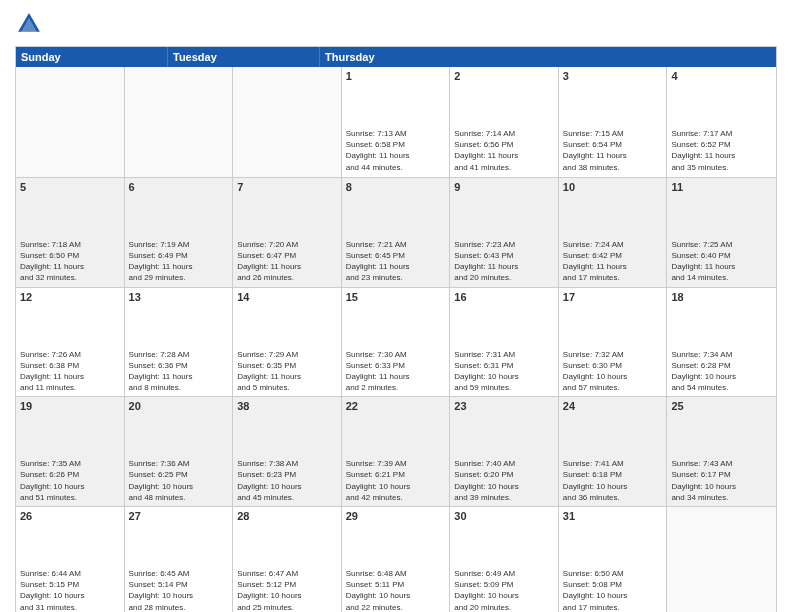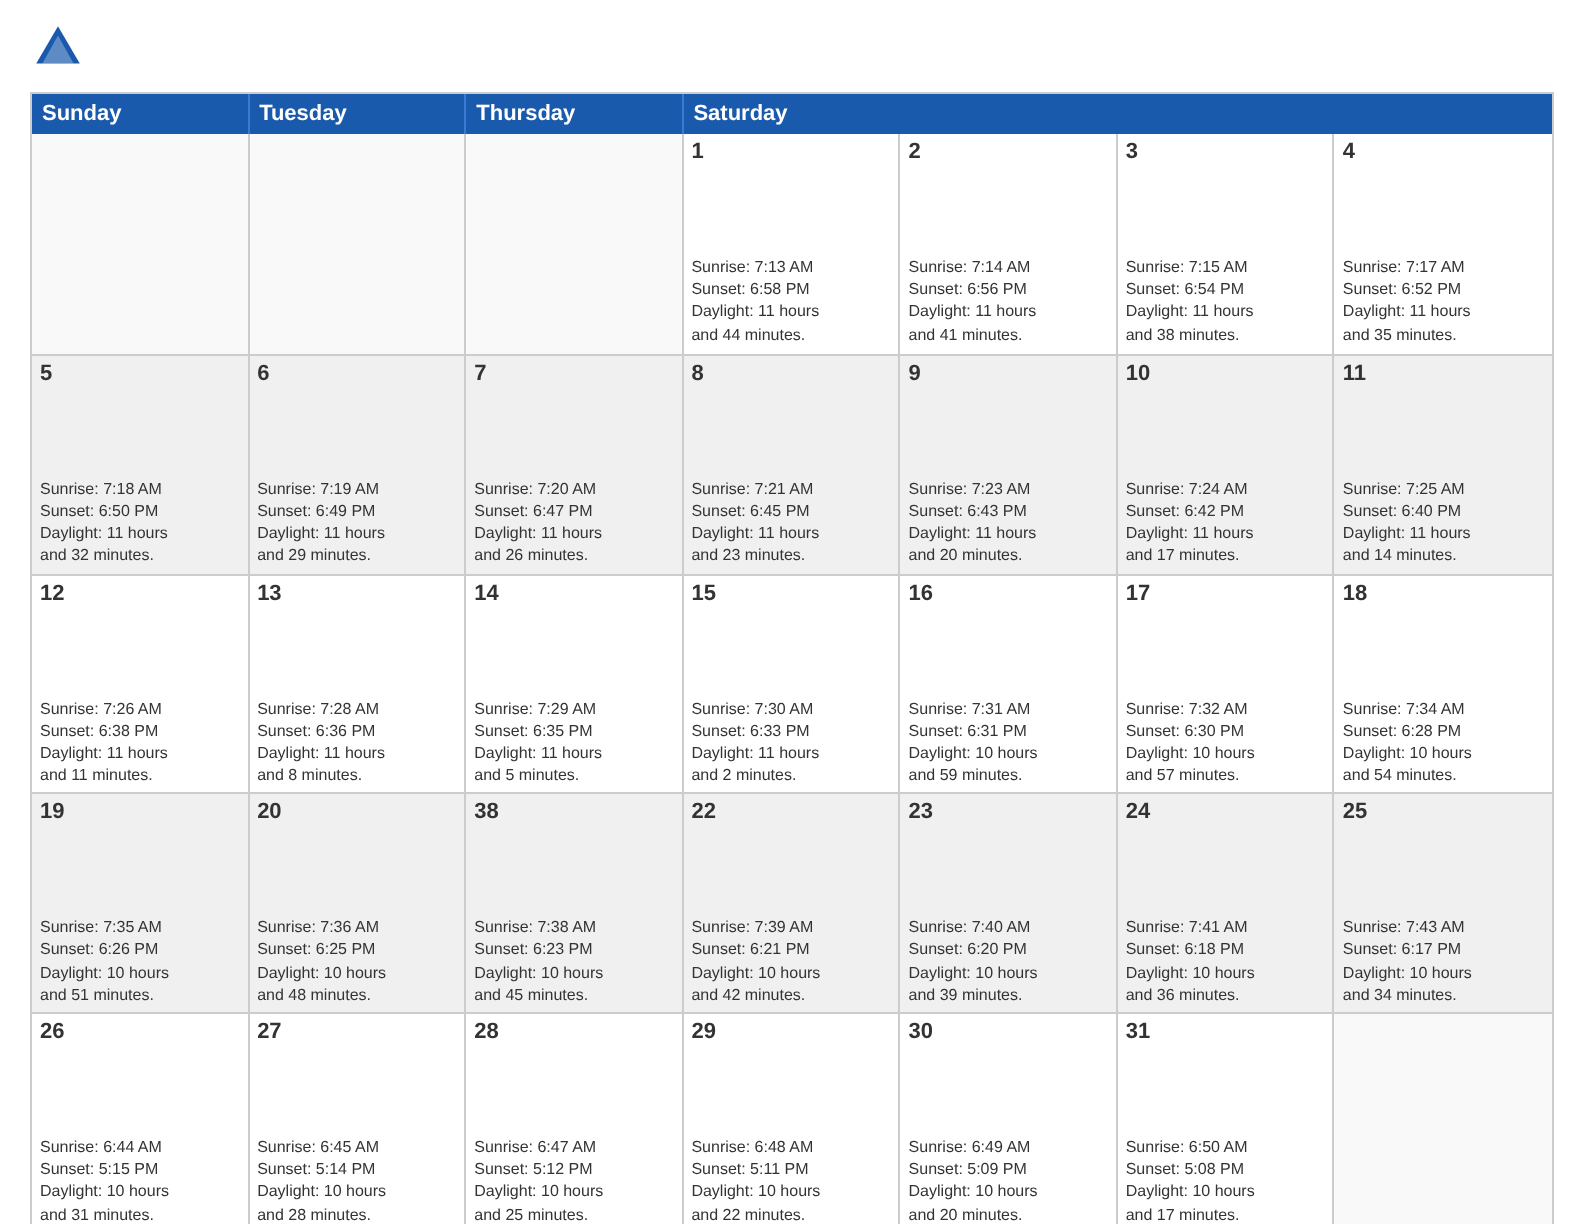--- a/index.html
+++ b/index.html
@@ -61,21 +61,21 @@
       color: #555;
     }
     .calendar {
       flex: 1;
       display: flex;
       flex-direction: column;
       border: 1px solid #ccc;
     }
     .cal-header {
       display: grid;
-      grid-template-columns: repeat(7, 1fr);
+      grid-template-columns: repeat(5, 1fr);
       background: #1a5aad;
     }
     .cal-header-cell {
       color: #fff;
       font-size: 11px;
       font-weight: bold;
       padding: 4px 5px;
       text-align: left;
       border-right: 1px solid #3a7ad4;
     }
@@ -146,21 +146,20 @@
       <div class="month-title"></div>
       <div class="subtitle"></div>
     </div>
   </div>
 
   <div class="calendar">
     <div class="cal-header">
     <div class="cal-header-cell">Sunday</div>
         <div class="cal-header-cell">Tuesday</div>
         <div class="cal-header-cell">Thursday</div>
-        <div class="cal-header-cell">Saturday</div>
       </div>
     <div class="cal-body">
     <div class="cal-row">
           <div class="cal-cell empty"></div>
           <div class="cal-cell empty"></div>
           <div class="cal-cell empty"></div>
           <div class="cal-cell">
             <span class="day-num">1</span>
             <div class="cell-info">Sunrise: 7:13 AM<br>Sunset: 6:58 PM<br>Daylight: 11 hours<br>and 44 minutes.</div>
           </div>

